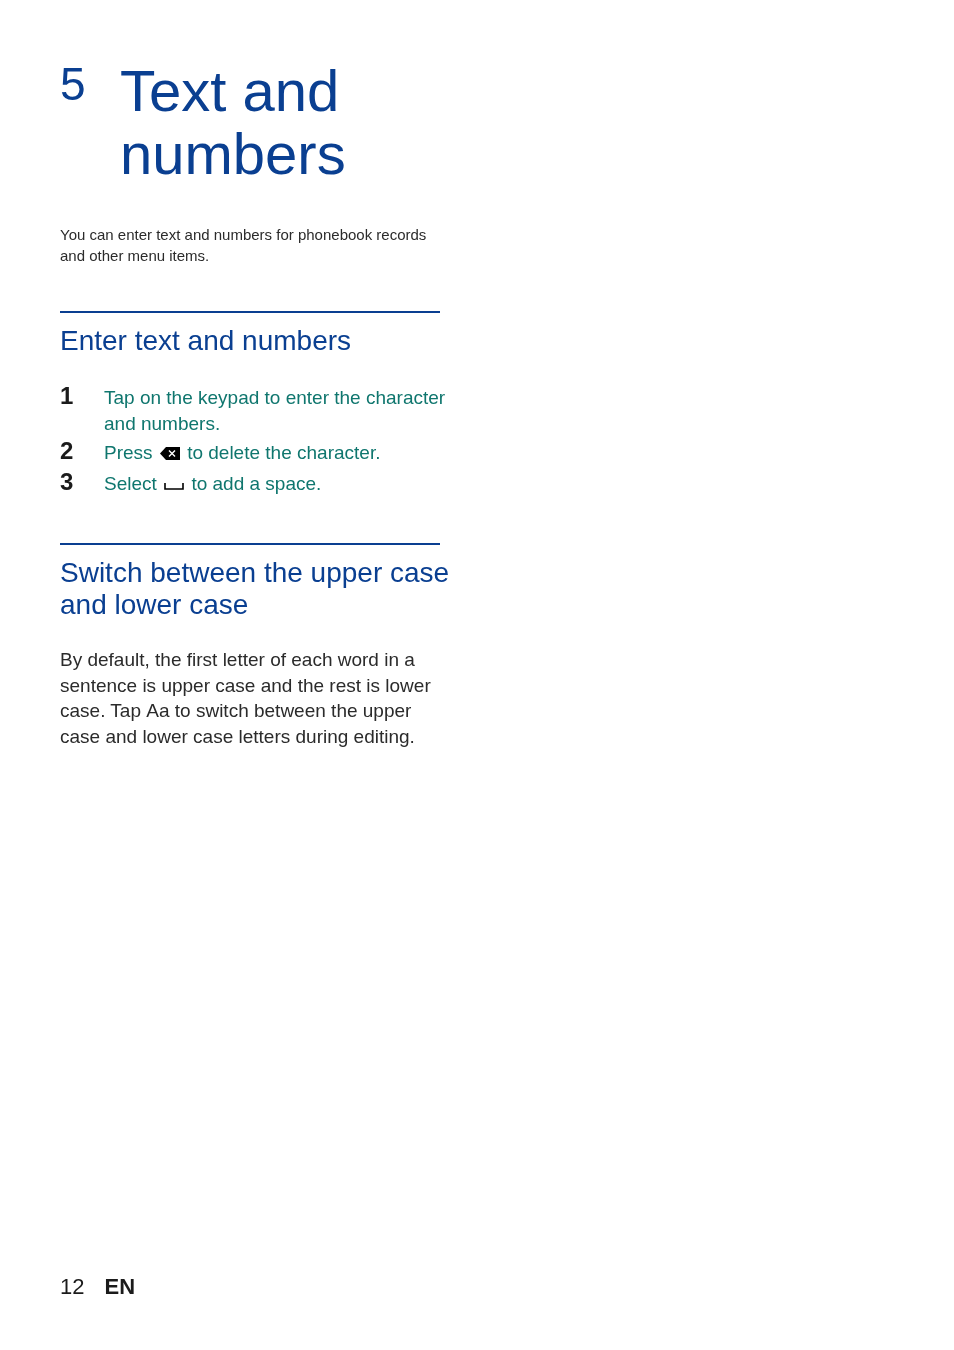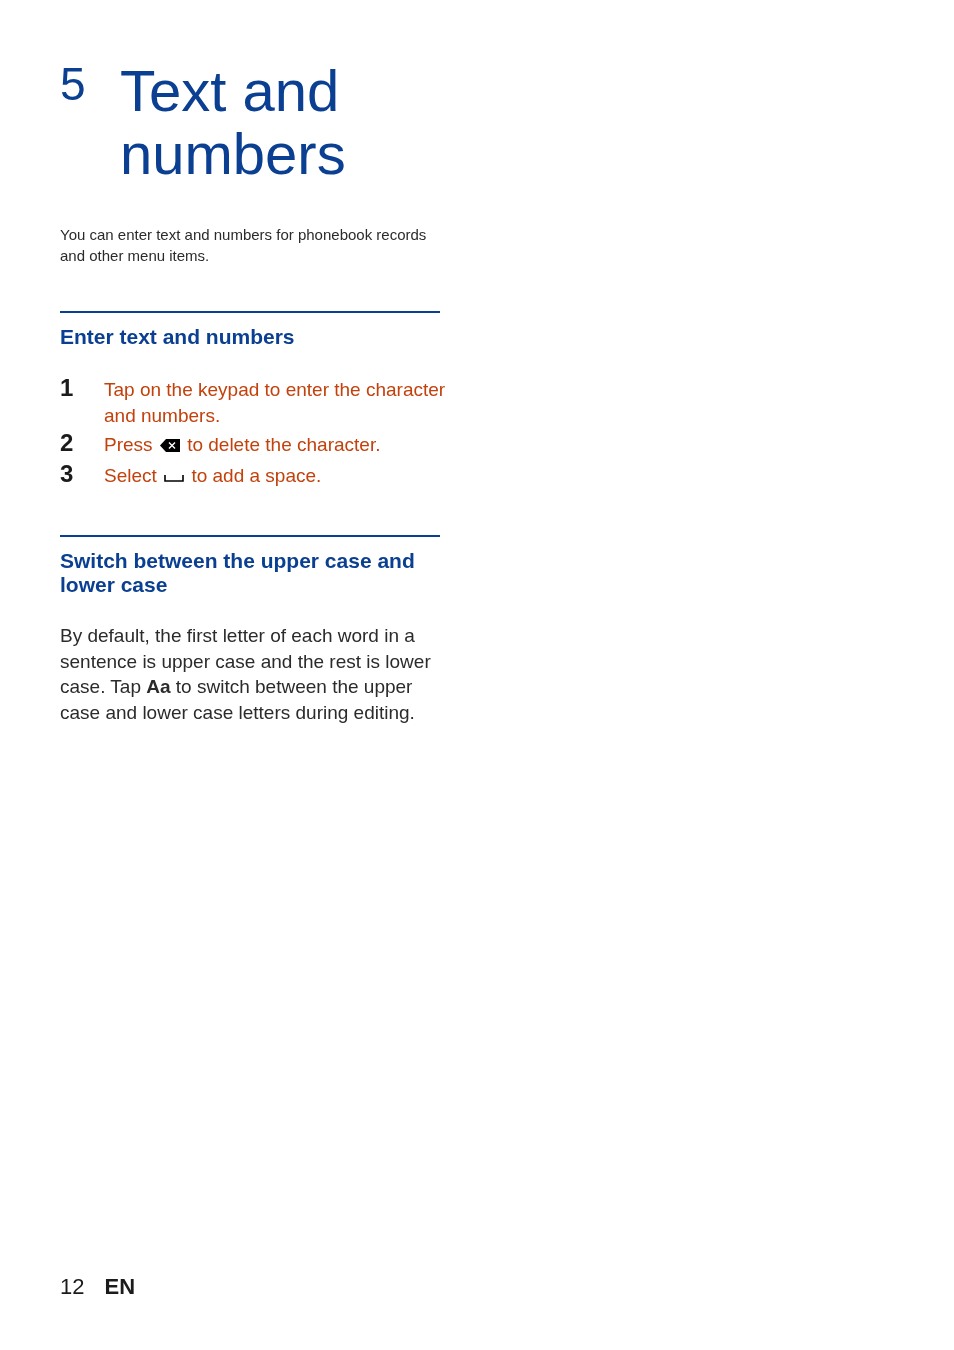--- a/index.html
+++ b/index.html
@@ -44,22 +44,22 @@
     font-weight: 300;
   }
   .rule {
     border: 0;
     border-top: 2px solid #0a3f91;
     margin: 0 0 12px 0;
     width: 380px;
   }
   .sec-title {
     color: #0a3f91;
-    font-size: 21px;
-    font-weight: 700;
+    font-size: 28px;
+    font-weight: 400;
     margin: 0 0 26px 0;
     line-height: 1.15;
   }
   .steps {
     margin: 0 0 45px 0;
     padding: 0;
   }
   .step-row {
     display: flex;
     align-items: flex-start;
@@ -69,38 +69,38 @@
     font-size: 24px;
     font-weight: 600;
     width: 44px;
     flex-shrink: 0;
     color: #1b1b1b;
     line-height: 1.1;
   }
   .step-text {
     font-size: 19px;
     line-height: 1.35;
-    color: #c2410c;
+    color: #0f766e;
     padding-top: 2px;
     font-weight: 300;
   }
   .inline-icon {
     display: inline-block;
     vertical-align: middle;
     margin: 0 2px;
   }
   .body-text {
     font-size: 19px;
     line-height: 1.35;
     color: #2b2b2b;
     margin-top: 4px;
     font-weight: 300;
   }
   .body-text b, .intro b, .step-text b {
-    font-weight: 700;
+    font-weight: 400;
   }
   .footer {
     position: absolute;
     left: 60px;
     bottom: 50px;
     font-size: 22px;
     color: #1b1b1b;
   }
   .footer .lang {
     font-weight: 600;

